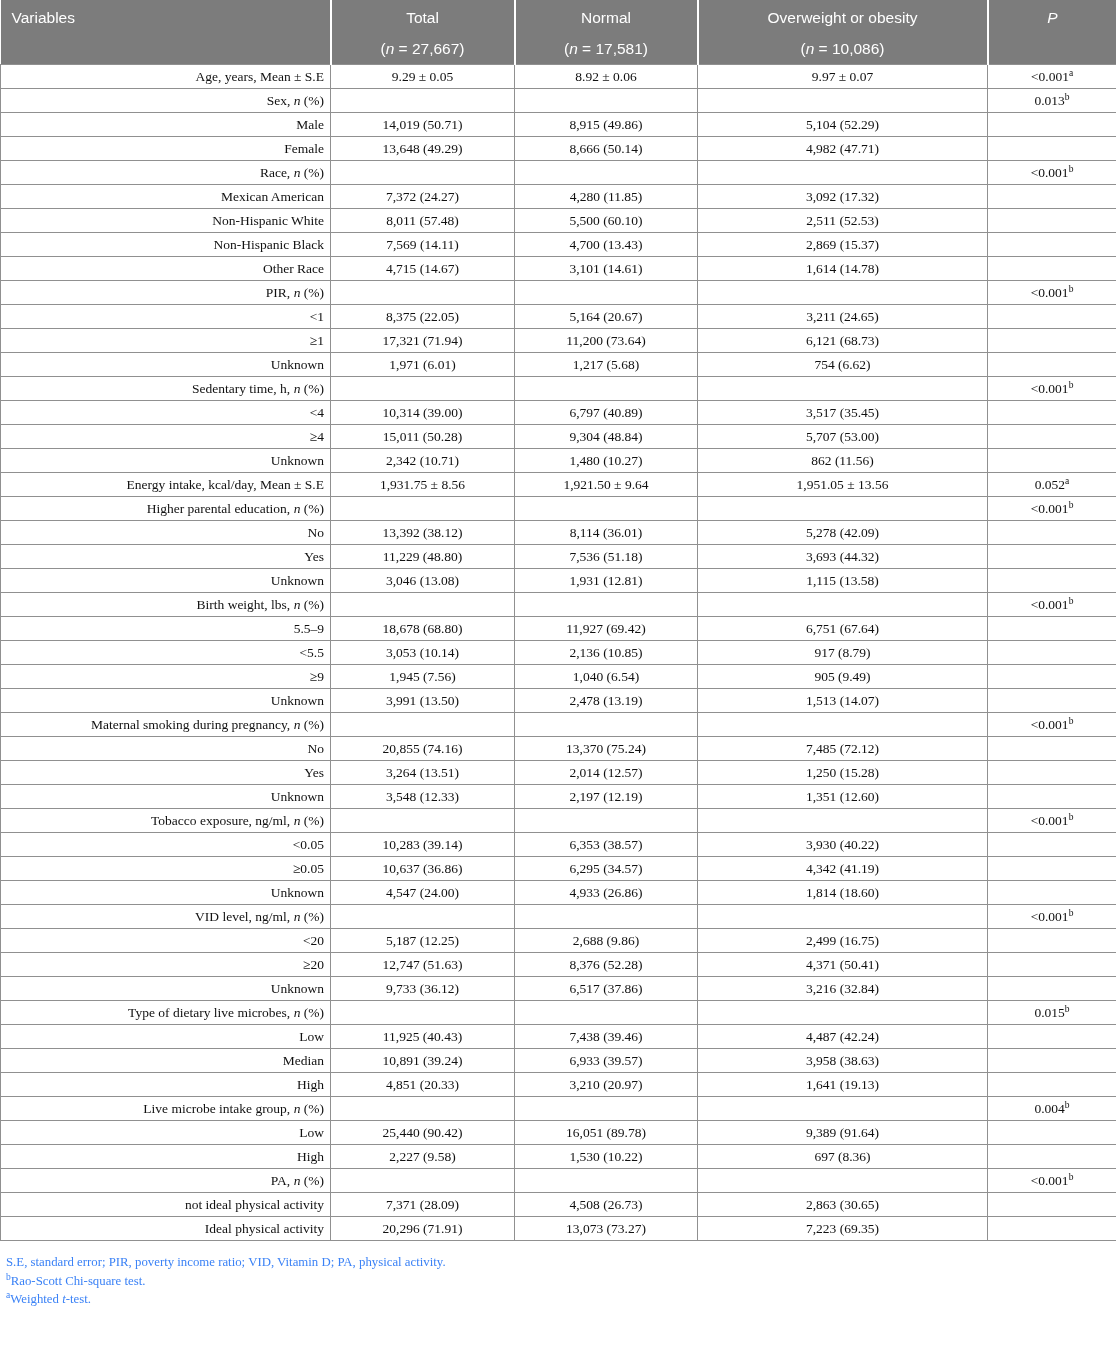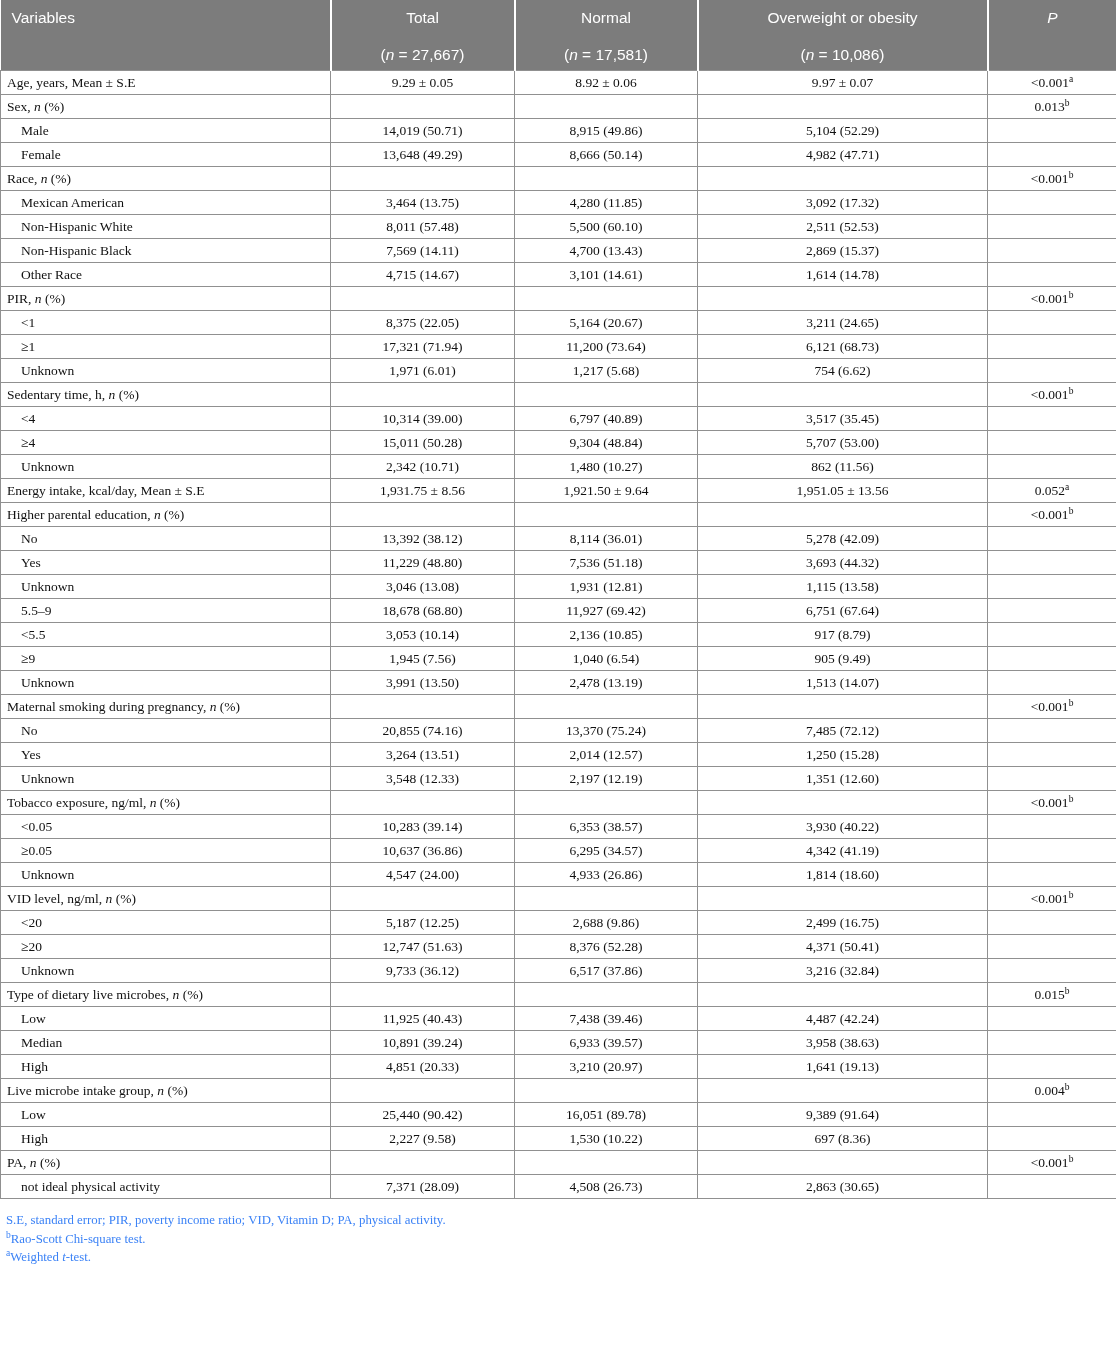--- a/index.html
+++ b/index.html
@@ -32,30 +32,30 @@
     box-sizing: border-box;
     border-left: 2px solid #ffffff;
     border-bottom: 1px solid var(--border, #909090);
   }
   table.stat-table th:first-child {
     border-left: none;
     text-align: left;
     padding-left: 11px;
   }
   table.stat-table th.italic .h-label { font-style: italic; }
-  .h-sub { margin-top: 19px; }
+  .h-sub { margin-top: 13px; }
   table.stat-table td {
     border: 1px solid var(--border, #909090);
     height: 24px;
     box-sizing: border-box;
     font-size: 13.5px;
     padding: 1px 6px;
     background: #ffffff;
   }
-  td.var { text-align: left; padding-left: 8px; }
+  td.var { text-align: right; padding-left: 8px; }
   td.var.indent { padding-left: 20px; }
   td.num { text-align: center; }
   sup { font-size: 9.5px; line-height: 0; }
   .footnotes {
     padding: 12px 6px 0 6px;
     font-size: 12.8px;
     line-height: 1.45;
     color: #3b82f6;
   }
 </style>
@@ -124,21 +124,21 @@
         </tr>
         <tr>
           <td class="var">Race, <i>n</i> (%)</td>
           <td class="num"></td>
           <td class="num"></td>
           <td class="num"></td>
           <td class="num">&lt;0.001<sup>b</sup></td>
         </tr>
         <tr>
           <td class="var indent">Mexican American</td>
-          <td class="num">3,464 (13.75)</td>
+          <td class="num">7,372 (24.27)</td>
           <td class="num">4,280 (11.85)</td>
           <td class="num">3,092 (17.32)</td>
           <td class="num"></td>
         </tr>
         <tr>
           <td class="var indent">Non-Hispanic White</td>
           <td class="num">8,011 (57.48)</td>
           <td class="num">5,500 (60.10)</td>
           <td class="num">2,511 (52.53)</td>
           <td class="num"></td>
@@ -242,20 +242,27 @@
           <td class="num"></td>
         </tr>
         <tr>
           <td class="var indent">Unknown</td>
           <td class="num">3,046 (13.08)</td>
           <td class="num">1,931 (12.81)</td>
           <td class="num">1,115 (13.58)</td>
           <td class="num"></td>
         </tr>
         <tr>
+          <td class="var">Birth weight, lbs, <i>n</i> (%)</td>
+          <td class="num"></td>
+          <td class="num"></td>
+          <td class="num"></td>
+          <td class="num">&lt;0.001<sup>b</sup></td>
+        </tr>
+        <tr>
           <td class="var indent">5.5–9</td>
           <td class="num">18,678 (68.80)</td>
           <td class="num">11,927 (69.42)</td>
           <td class="num">6,751 (67.64)</td>
           <td class="num"></td>
         </tr>
         <tr>
           <td class="var indent">&lt;5.5</td>
           <td class="num">3,053 (10.14)</td>
           <td class="num">2,136 (10.85)</td>
@@ -414,20 +421,27 @@
           <td class="num"></td>
           <td class="num"></td>
           <td class="num"></td>
           <td class="num">&lt;0.001<sup>b</sup></td>
         </tr>
         <tr>
           <td class="var indent">not ideal physical activity</td>
           <td class="num">7,371 (28.09)</td>
           <td class="num">4,508 (26.73)</td>
           <td class="num">2,863 (30.65)</td>
+          <td class="num"></td>
+        </tr>
+        <tr>
+          <td class="var indent">Ideal physical activity</td>
+          <td class="num">20,296 (71.91)</td>
+          <td class="num">13,073 (73.27)</td>
+          <td class="num">7,223 (69.35)</td>
           <td class="num"></td>
         </tr>
       </tbody>
   </table>
   <div class="footnotes">
       <div>S.E, standard error; PIR, poverty income ratio; VID, Vitamin D; PA, physical activity.</div>
       <div><sup>b</sup>Rao-Scott Chi-square test.</div>
       <div><sup>a</sup>Weighted <i>t</i>-test.</div>
     </div>
 </div>

